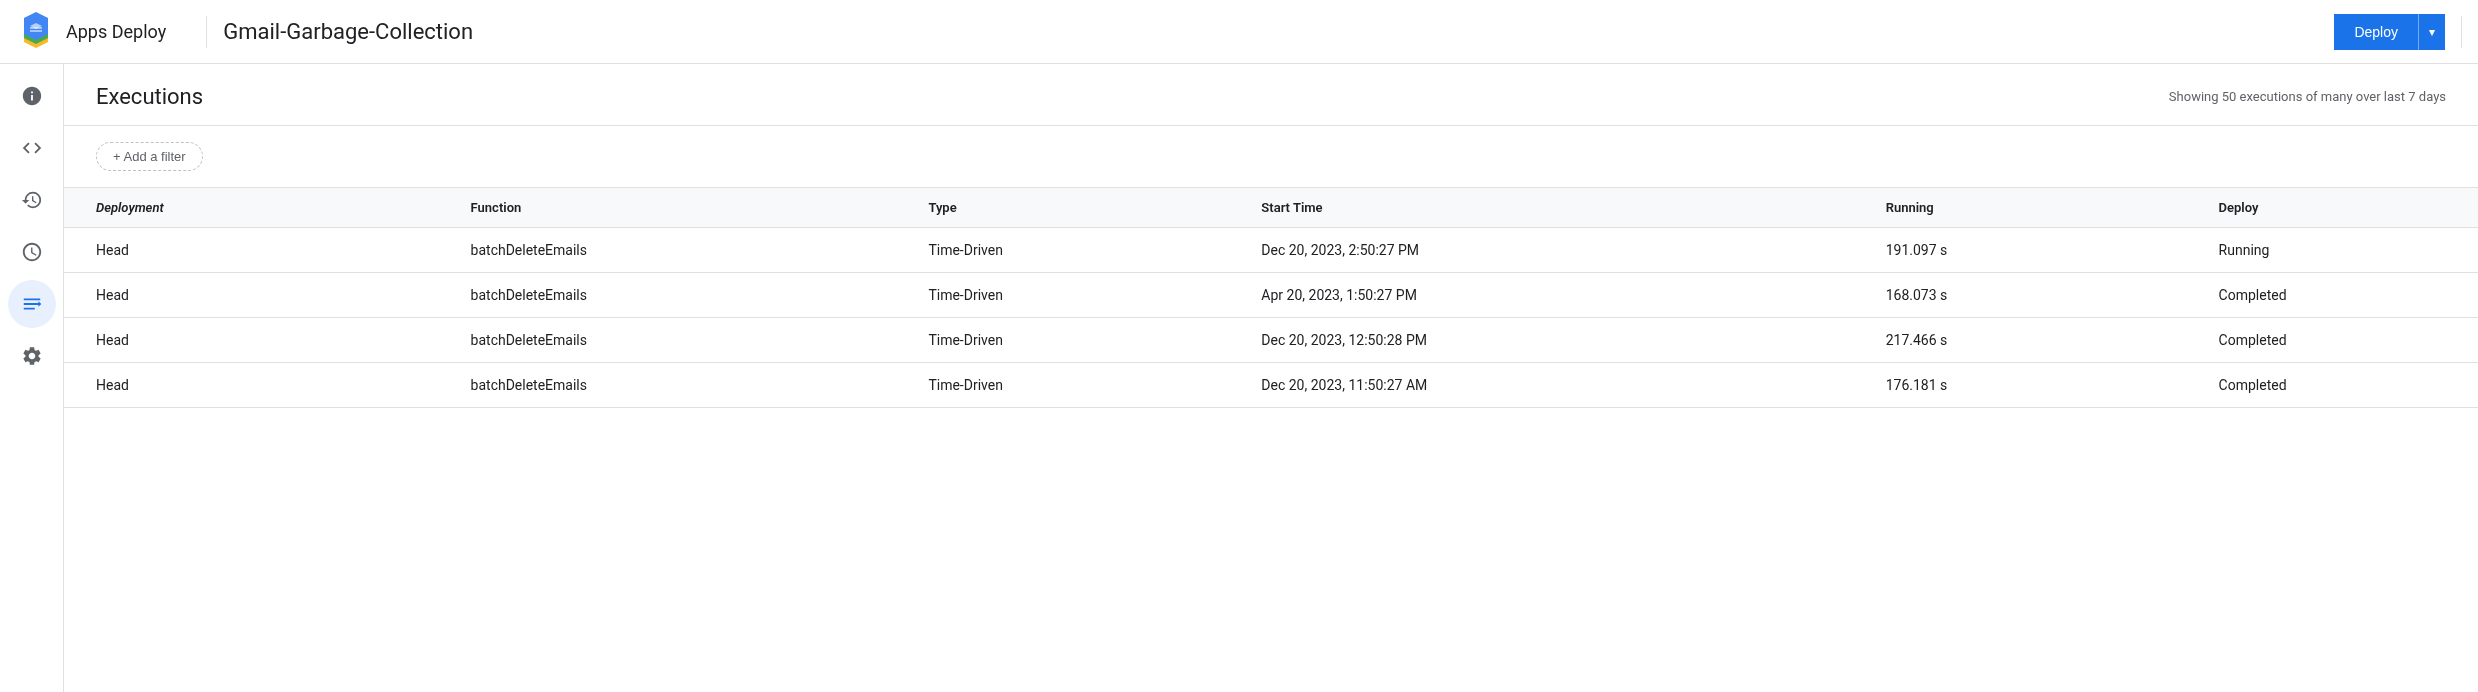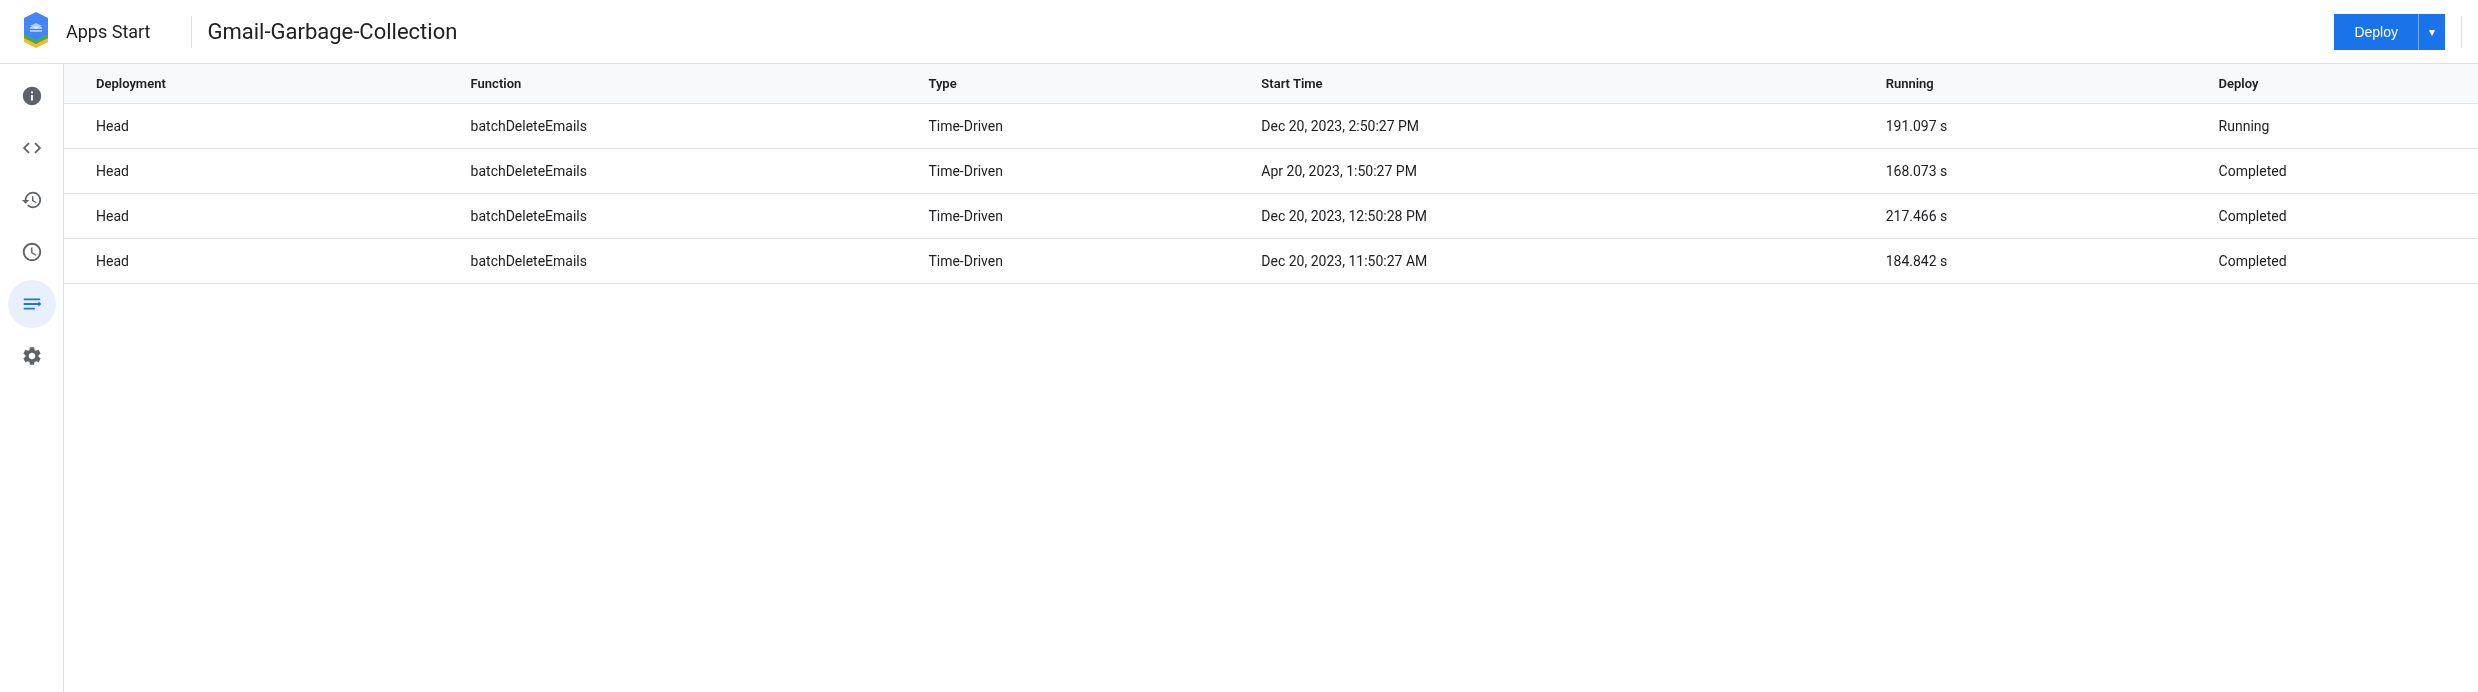--- a/index.html
+++ b/index.html
@@ -173,21 +173,21 @@
       background: #f8f9fa;
       border-bottom: 1px solid #e0e0e0;
     }
     .executions-table th {
       text-align: left;
       padding: 12px 16px 12px 32px;
       font-size: 13px;
       font-weight: 600;
       color: #202124;
     }
-    .executions-table th:first-child { padding-left: 32px; }
+    .executions-table th:first-child { padding-left: 32px; font-style: italic; }
     .executions-table td {
       padding: 14px 16px 14px 32px;
       font-size: 14px;
       color: #202124;
       border-bottom: 1px solid #e0e0e0;
     }
     .executions-table td:first-child { padding-left: 32px; }
 
     
     .col-deployment { width: 180px; }
@@ -205,21 +205,21 @@
 
     <svg class="logo-icon" viewBox="0 0 40 40" xmlns="http://www.w3.org/2000/svg">
 
       <polygon points="8,30 20,36 32,30 32,14 20,8 8,14" fill="#f9ab00" opacity="0.85"></polygon>
       <polygon points="8,26 20,32 32,26 32,10 20,4 8,10" fill="#34a853" opacity="0.9"></polygon>
       <polygon points="8,22 20,28 32,22 32,6 20,0 8,6" fill="#4285f4"></polygon>
       <polygon points="14,14 20,17 26,14 20,11" fill="#fff" opacity="0.6"></polygon>
       <line x1="14" y1="16" x2="26" y2="16" stroke="#fff" stroke-width="1.5" opacity="0.7"></line>
       <line x1="14" y1="19" x2="26" y2="19" stroke="#fff" stroke-width="1.5" opacity="0.7"></line>
     </svg>
-    <span class="header-app-name">Apps Start</span>
+    <span class="header-app-name">Apps Deploy</span>
   </div>
   <div class="header-divider"></div>
   <span class="header-project-name">Gmail-Garbage-Collection</span>
   <div class="header-spacer"></div>
   <button class="deploy-btn">
     <span class="deploy-btn-label">Deploy</span>
     <div class="deploy-btn-divider"></div>
     <span class="deploy-btn-arrow">▾</span>
   </button>
   <div class="header-right-divider"></div>
@@ -263,21 +263,30 @@
     <div class="sidebar-icon">
       <svg viewBox="0 0 24 24" fill="currentColor">
         <path d="M19.14,12.94c0.04-0.3,0.06-0.61,0.06-0.94c0-0.32-0.02-0.64-0.07-0.94l2.03-1.58c0.18-0.14,0.23-0.41,0.12-0.61 l-1.92-3.32c-0.12-0.22-0.37-0.29-0.59-0.22l-2.39,0.96c-0.5-0.38-1.03-0.7-1.62-0.94L14.4,2.81c-0.04-0.24-0.24-0.41-0.48-0.41 h-3.84c-0.24,0-0.43,0.17-0.47,0.41L9.25,5.35C8.66,5.59,8.12,5.92,7.63,6.29L5.24,5.33c-0.22-0.08-0.47,0-0.59,0.22L2.74,8.87 C2.62,9.08,2.66,9.34,2.86,9.48l2.03,1.58C4.84,11.36,4.8,11.69,4.8,12s0.02,0.64,0.07,0.94l-2.03,1.58 c-0.18,0.14-0.23,0.41-0.12,0.61l1.92,3.32c0.12,0.22,0.37,0.29,0.59,0.22l2.39-0.96c0.5,0.38,1.03,0.7,1.62,0.94l0.36,2.54 c0.05,0.24,0.24,0.41,0.48,0.41h3.84c0.24,0,0.44-0.17,0.47-0.41l0.36-2.54c0.59-0.24,1.13-0.56,1.62-0.94l2.39,0.96 c0.22,0.08,0.47,0,0.59-0.22l1.92-3.32c0.12-0.22,0.07-0.47-0.12-0.61L19.14,12.94z M12,15.6c-1.98,0-3.6-1.62-3.6-3.6 s1.62-3.6,3.6-3.6s3.6,1.62,3.6,3.6S13.98,15.6,12,15.6z"></path>
       </svg>
     </div>
 
   </div>
 
   <div class="main">
 
-
+    <div class="page-header">
+      <h1 class="page-title">Executions</h1>
+      <span class="page-subtitle">Showing 50 executions of many over last 7 days</span>
+    </div>
+
+    <div class="filter-bar">
+      <button class="add-filter-btn">
+        <span>+ Add a filter</span>
+      </button>
+    </div>
 
     <table class="executions-table">
       <thead>
         <tr>
           <th class="col-deployment">Deployment</th>
           <th class="col-function">Function</th>
           <th class="col-type">Type</th>
           <th class="col-starttime">Start Time</th>
           <th class="col-duration">Running</th>
           <th class="col-status">Deploy</th>
@@ -307,20 +316,20 @@
             <td>Time-Driven</td>
             <td>Dec 20, 2023, 12:50:28 PM</td>
             <td>217.466 s</td>
             <td>Completed</td>
           </tr>
           <tr>
             <td>Head</td>
             <td>batchDeleteEmails</td>
             <td>Time-Driven</td>
             <td>Dec 20, 2023, 11:50:27 AM</td>
-            <td>184.842 s</td>
+            <td>176.181 s</td>
             <td>Completed</td>
           </tr>
         </tbody>
     </table>
 
   </div>
 </div>
 
 </body></html>

